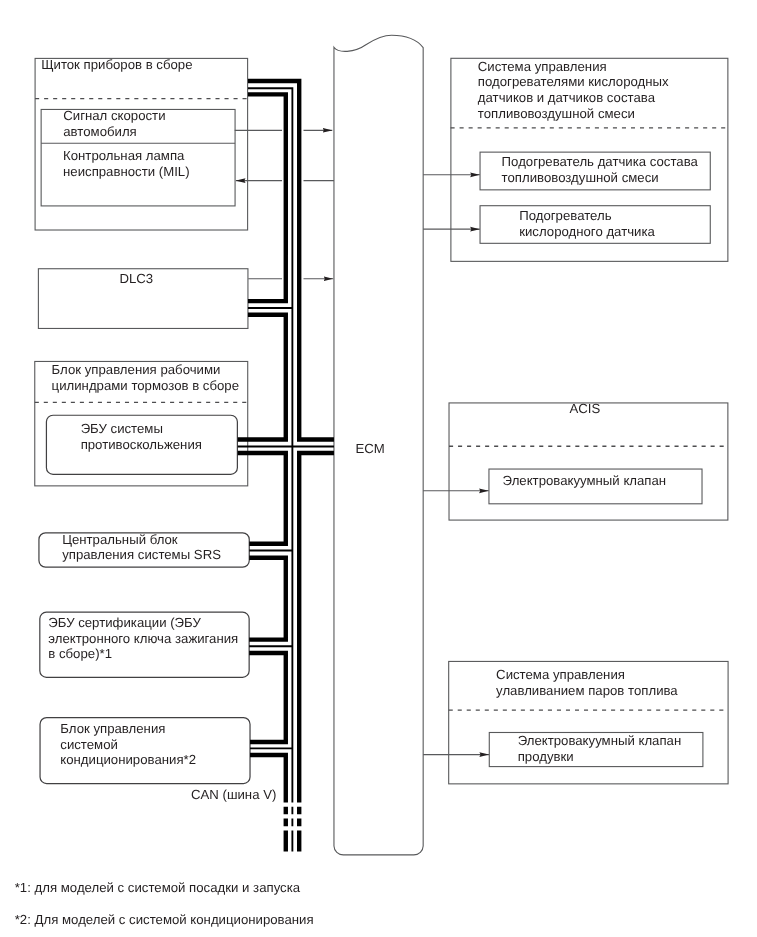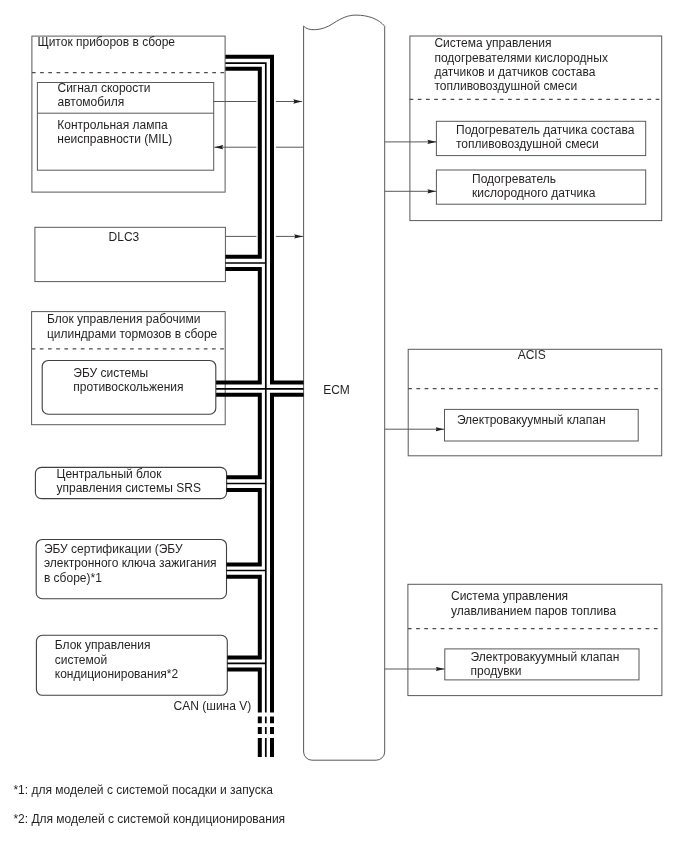--- a/index.html
+++ b/index.html
@@ -11,21 +11,21 @@
     height: 852px;
     overflow: hidden;
   }
   body {
     font-family: "Liberation Sans", sans-serif;
     color: #000000;
   }
   #diagram {
     position: absolute;
     left: 0;
-    top: 0;
+    top: 17px;
     width: 688px;
     height: 743px;
   }
   svg text {
     font-family: "Liberation Sans", sans-serif;
     font-size: 12px;
     fill: #231f20;
   }
   .bx { fill: #ffffff; stroke: #58595b; stroke-width: 1; }
   .bx2 { fill: #ffffff; stroke: #414042; stroke-width: 1.1; }

